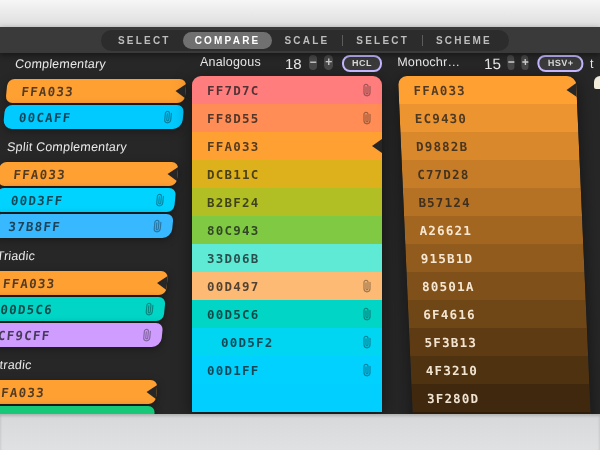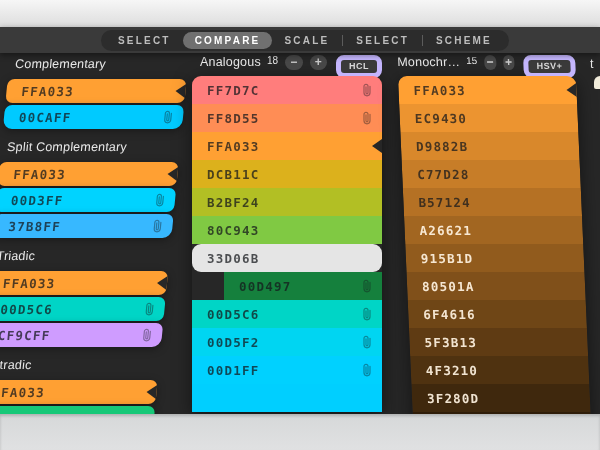--- a/index.html
+++ b/index.html
@@ -46,26 +46,26 @@
   .group .lrow:first-of-type{border-radius:9px 9px 7px 7px;}
   .group .lrow:last-of-type{border-radius:7px 7px 9px 9px;}
 
   
   .col{position:absolute;top:55px;z-index:3;}
   #col-analogous{left:192px;width:190px;}
   #col-mono{left:397px;width:178px;transform:skewX(2.5deg);transform-origin:0 0;}
   .col-header{display:flex;align-items:flex-start;height:18px;margin-bottom:3px;}
   #col-analogous .col-header{padding-left:8px;}
   .col-title{font-size:12.5px;color:#e6e6e6;letter-spacing:.2px;white-space:nowrap;}
-  .col-count{font-size:10px;color:#e6e6e6;margin-left:6px;}
+  .col-count{font-size:15px;color:#e6e6e6;margin-left:24px;}
   .btn{cursor:default;}
   .step{margin-left:7px;width:22px;height:15px;border-radius:8px;background:#474747;
         color:#c9c9c9;font-size:12px;line-height:15px;text-align:center;font-weight:bold;}
   .mode{margin-left:9px;height:13px;line-height:13px;border-radius:8px;background:#3a3a3a;
-        border:5px solid #c4b5fd;color:#d8d8d8;font-size:9px;font-weight:bold;
+        border:2px solid #c4b5fd;color:#d8d8d8;font-size:9px;font-weight:bold;
         letter-spacing:.5px;padding:0 8px;}
   .stack{border-radius:9px 9px 0 0;overflow:hidden;box-shadow:0 4px 18px rgba(0,0,0,.5);}
   .srow{height:28px;}
 
   
   .next-title{position:absolute;left:590px;top:57px;z-index:3;font-size:12.5px;color:#e6e6e6;}
   .next-sliver{position:absolute;left:594px;top:76px;width:12px;height:13px;z-index:3;
                border-radius:6px 0 0 2px;}
 </style>
 </head>
@@ -194,39 +194,39 @@
 
   </div>
         <div class="srow" style="background: rgb(178, 191, 36);">
     <span class="hex">B2BF24</span>
 
   </div>
         <div class="srow" style="background: rgb(128, 201, 67); text-align: right;">
     <span class="hex">80C943</span>
 
   </div>
-        <div class="srow" style="background: #e5e5e5; border-radius: 9px;">
+        <div class="srow" style="background: #5eead4;">
     <span class="hex">33D06B</span>
 
   </div>
-        <div class="srow" style="background: #15803d; margin-left: 32px;">
+        <div class="srow" style="background: #fdba74;">
     <span class="hex">00D497</span>
     <svg class="clip" viewBox="0 0 24 24">
       <path d="M21.44 11.05l-9.19 9.19a6 6 0 0 1-8.49-8.49l9.19-9.19a4 4 0 0 1 5.66 5.66l-9.2 9.19a2 2 0 0 1-2.83-2.83l8.49-8.48" fill="none" stroke="currentColor" stroke-width="2.4" stroke-linecap="round"></path>
     </svg>
 
   </div>
         <div class="srow" style="background: rgb(0, 213, 198);">
     <span class="hex">00D5C6</span>
     <svg class="clip" viewBox="0 0 24 24">
       <path d="M21.44 11.05l-9.19 9.19a6 6 0 0 1-8.49-8.49l9.19-9.19a4 4 0 0 1 5.66 5.66l-9.2 9.19a2 2 0 0 1-2.83-2.83l8.49-8.48" fill="none" stroke="currentColor" stroke-width="2.4" stroke-linecap="round"></path>
     </svg>
 
   </div>
-        <div class="srow" style="background: rgb(0, 213, 242);">
+        <div class="srow" style="background: rgb(0, 213, 242); padding-left: 14px;">
     <span class="hex">00D5F2</span>
     <svg class="clip" viewBox="0 0 24 24">
       <path d="M21.44 11.05l-9.19 9.19a6 6 0 0 1-8.49-8.49l9.19-9.19a4 4 0 0 1 5.66 5.66l-9.2 9.19a2 2 0 0 1-2.83-2.83l8.49-8.48" fill="none" stroke="currentColor" stroke-width="2.4" stroke-linecap="round"></path>
     </svg>
 
   </div>
         <div class="srow" style="background: rgb(0, 209, 255);">
     <span class="hex">00D1FF</span>
     <svg class="clip" viewBox="0 0 24 24">
       <path d="M21.44 11.05l-9.19 9.19a6 6 0 0 1-8.49-8.49l9.19-9.19a4 4 0 0 1 5.66 5.66l-9.2 9.19a2 2 0 0 1-2.83-2.83l8.49-8.48" fill="none" stroke="currentColor" stroke-width="2.4" stroke-linecap="round"></path>

